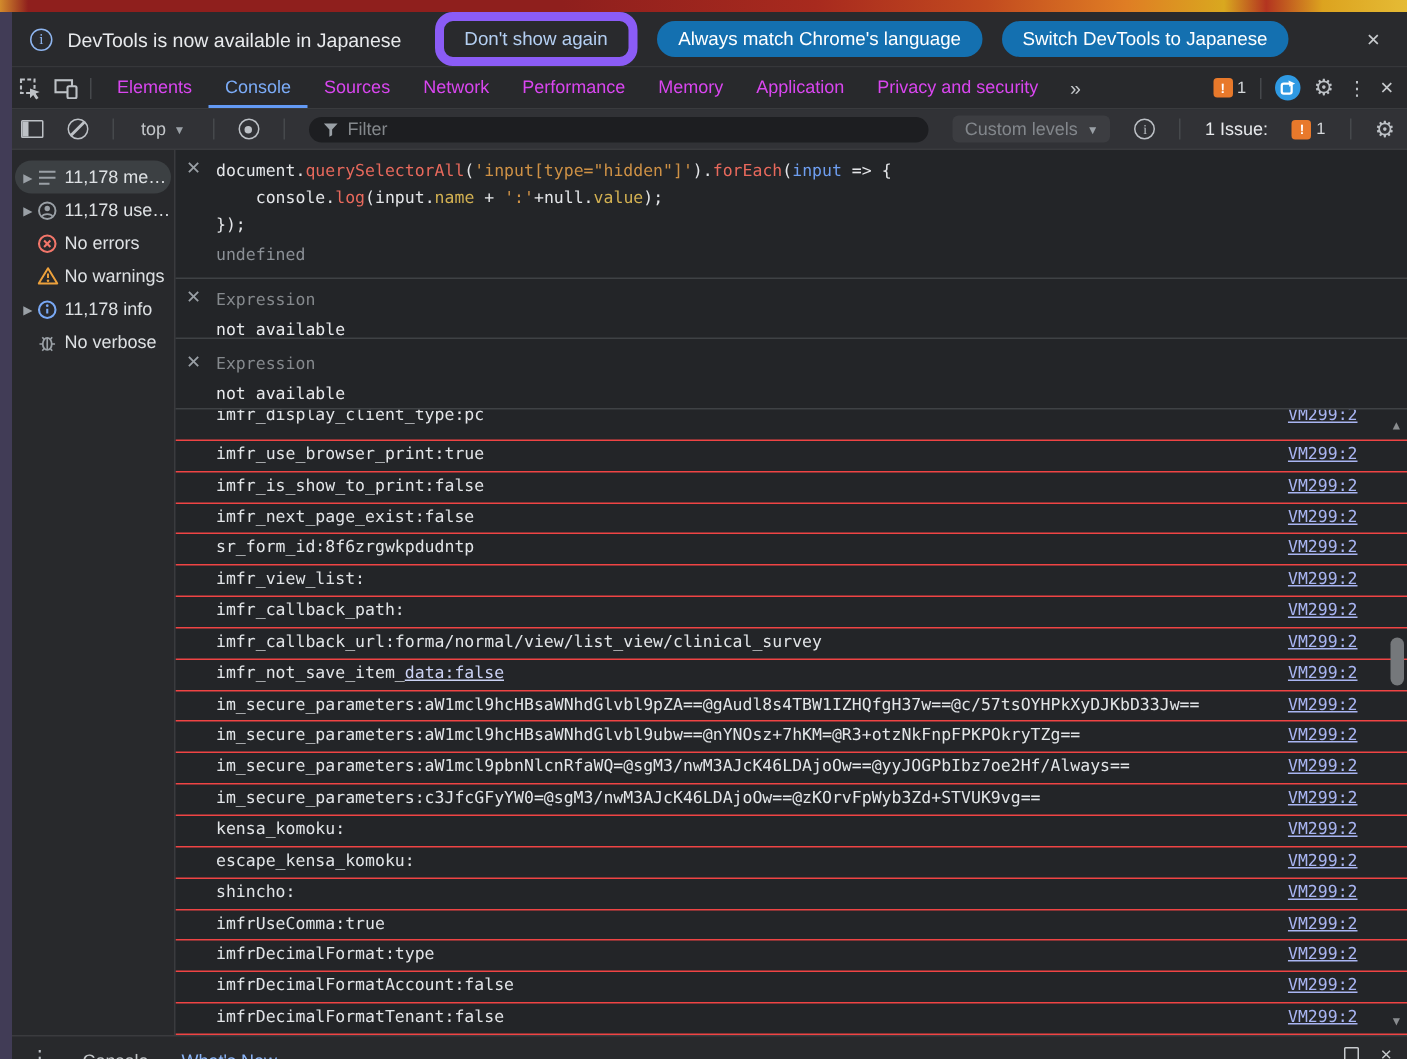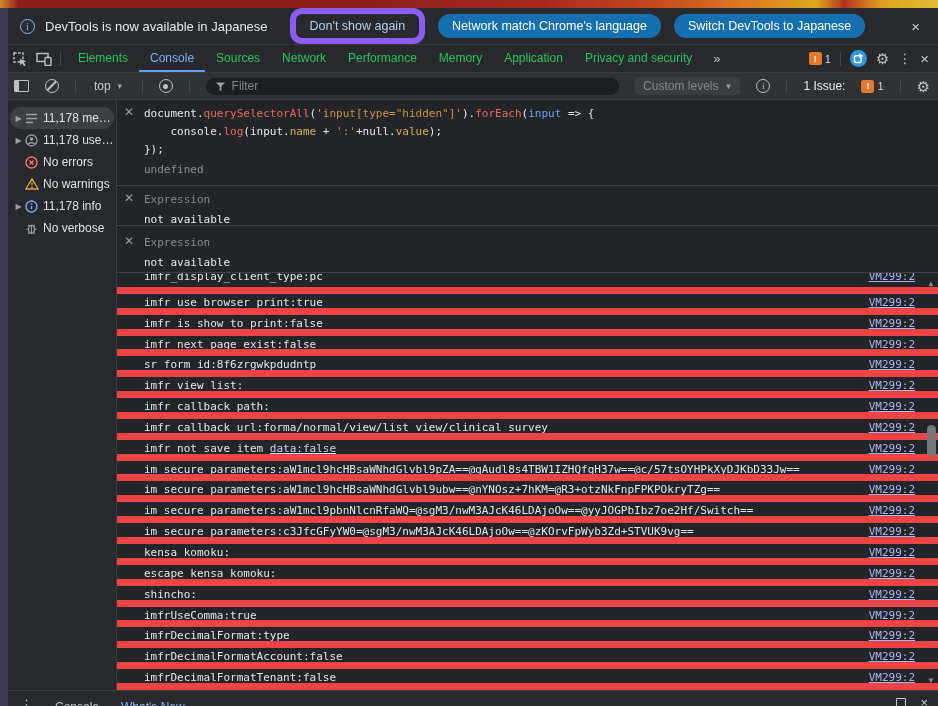--- a/index.html
+++ b/index.html
@@ -19,21 +19,21 @@
   .pill{height:24px;border-radius:12px;font-size:12.5px;display:flex;align-items:center;
     padding:0 14px;white-space:nowrap;cursor:default;}
   .pill.outlined{border:6px solid #8b5cf6;color:#b4cff2;margin-left:8px;}
   .pill.filled{background:#1470b0;color:#fff;margin-left:13px;}
   .bar-close{margin-left:auto;margin-right:8px;color:#c7cacd;font-size:15px;line-height:15px;}
 
   
   .tabbar{height:27px;flex:none;background:#28292c;display:flex;align-items:stretch;border-bottom:1px solid #3a3b3e;}
   .tabbar-icons{display:flex;align-items:center;gap:8px;padding:0 6px 0 4px;}
   .icon-sep{width:1px;height:14px;background:#46494c;align-self:center;}
-  .tab{padding:0 11px;display:flex;align-items:center;font-size:12px;color:#22c55e;
+  .tab{padding:0 11px;display:flex;align-items:center;font-size:12px;color:#d946ef;
     border-bottom:2px solid transparent;box-sizing:border-box;white-space:nowrap;}
   .tab.active{color:#7cacf8;border-bottom-color:#639af5;}
   .more-tabs{color:#c3c6c9;font-size:13px;display:flex;align-items:center;padding:0 10px;}
   .tabbar-right{margin-left:auto;display:flex;align-items:center;gap:9px;padding-right:9px;}
   .issue-badge{min-width:9px;height:13px;background:#e8792b;border-radius:2.5px;color:#fff;
     font-size:9px;font-weight:bold;display:flex;align-items:center;justify-content:center;padding:0 2px;}
   .issue-badge::before{content:"!";}
   .badge-count{color:#d5d8db;font-size:11px;}
   .blue-circle{width:17px;height:17px;border-radius:50%;background:#2f9ae3;display:flex;align-items:center;justify-content:center;}
   .gear{color:#bdc1c6;font-size:15px;line-height:15px;}
@@ -77,22 +77,22 @@
   .code-line{line-height:18px;white-space:pre;}
   .tok-plain{color:#e4e6e9;} .tok-fn{color:#e8695c;} .tok-str{color:#ce9145;}
   .tok-param{color:#6e9ef0;} .tok-prop{color:#d3b152;}
   .result{color:#8b9096;line-height:20px;margin-top:1px;}
   .expr-block:nth-child(1){height:40px;}
   .expr-block:nth-child(2){height:47px;padding-top:8px;}
   .expr-label{color:#85898d;line-height:17px;}
   .expr-value{line-height:20px;margin-top:2px;color:#e8eaed;}
 
   .logs{flex:1;position:relative;overflow:hidden;min-height:0;}
-  .log-row{height:5%;box-sizing:border-box;border-bottom:7px solid #ef4444;display:flex;
-    align-items:flex-start;justify-content:space-between;padding:2px 23px 0 27px;overflow:hidden;}
+  .log-row{height:5%;box-sizing:border-box;border-bottom:1px solid #ef4444;display:flex;
+    align-items:flex-start;justify-content:space-between;padding:2px 33px 0 27px;overflow:hidden;}
   .log-row:first-child > *{margin-top:-5px;}
   .log-text{white-space:pre;overflow:hidden;}
   .log-link{color:#a9b5f2;text-decoration:underline;flex:none;margin-left:28px;}
   .log-underline{text-decoration:underline;color:#ccd3f5;}
   .scrollbar{position:absolute;right:1px;top:6px;bottom:5px;width:12px;display:flex;flex-direction:column;
     align-items:center;justify-content:space-between;color:#8a8d90;font-size:8px;}
   .scroll-thumb{position:absolute;left:1.5px;top:36%;width:9px;height:32px;background:#75787b;border-radius:5px;}
 
   
   .drawer{height:15px;flex:none;background:#28292c;border-top:1px solid #3a3b3e;overflow:hidden;
@@ -108,21 +108,21 @@
 <div class="top-strip"></div>
 <div class="left-strip"></div>
 
 <div class="devtools">
 
   <div class="infobar">
     <span class="info-circle">i</span>
     <span class="infobar-msg">DevTools is now available in Japanese</span>
     <span style="display:flex;align-items:center;">
         <span class="pill outlined">Don't show again</span>
-        <span class="pill filled">Network match Chrome's language</span>
+        <span class="pill filled">Always match Chrome's language</span>
         <span class="pill filled">Switch DevTools to Japanese</span>
       </span>
     <span class="bar-close">×</span>
   </div>
 
   <div class="tabbar">
     <span class="tabbar-icons">
       <span style="display:flex;">
         <svg width="16" height="16" viewBox="0 0 16 16">
             <rect x="2" y="2" width="9" height="9" fill="none" stroke="#bdc1c6" stroke-width="1.4" stroke-dasharray="2.6 1.6"></rect>
@@ -333,21 +333,21 @@
           </div>
           <div class="log-row">
             <span class="log-text">im_secure_parameters:aW1mcl9hcHBsaWNhdGlvbl9pZA==@gAudl8s4TBW1IZHQfgH37w==@c/57tsOYHPkXyDJKbD33Jw==</span>
             <span class="log-link">VM299:2</span>
           </div>
           <div class="log-row">
             <span class="log-text">im_secure_parameters:aW1mcl9hcHBsaWNhdGlvbl9ubw==@nYNOsz+7hKM=@R3+otzNkFnpFPKPOkryTZg==</span>
             <span class="log-link">VM299:2</span>
           </div>
           <div class="log-row">
-            <span class="log-text">im_secure_parameters:aW1mcl9pbnNlcnRfaWQ=@sgM3/nwM3AJcK46LDAjoOw==@yyJOGPbIbz7oe2Hf/Switch==</span>
+            <span class="log-text">im_secure_parameters:aW1mcl9pbnNlcnRfaWQ=@sgM3/nwM3AJcK46LDAjoOw==@yyJOGPbIbz7oe2Hf/Always==</span>
             <span class="log-link">VM299:2</span>
           </div>
           <div class="log-row">
             <span class="log-text">im_secure_parameters:c3JfcGFyYW0=@sgM3/nwM3AJcK46LDAjoOw==@zKOrvFpWyb3Zd+STVUK9vg==</span>
             <span class="log-link">VM299:2</span>
           </div>
           <div class="log-row">
             <span class="log-text">kensa_komoku:</span>
             <span class="log-link">VM299:2</span>
           </div>

